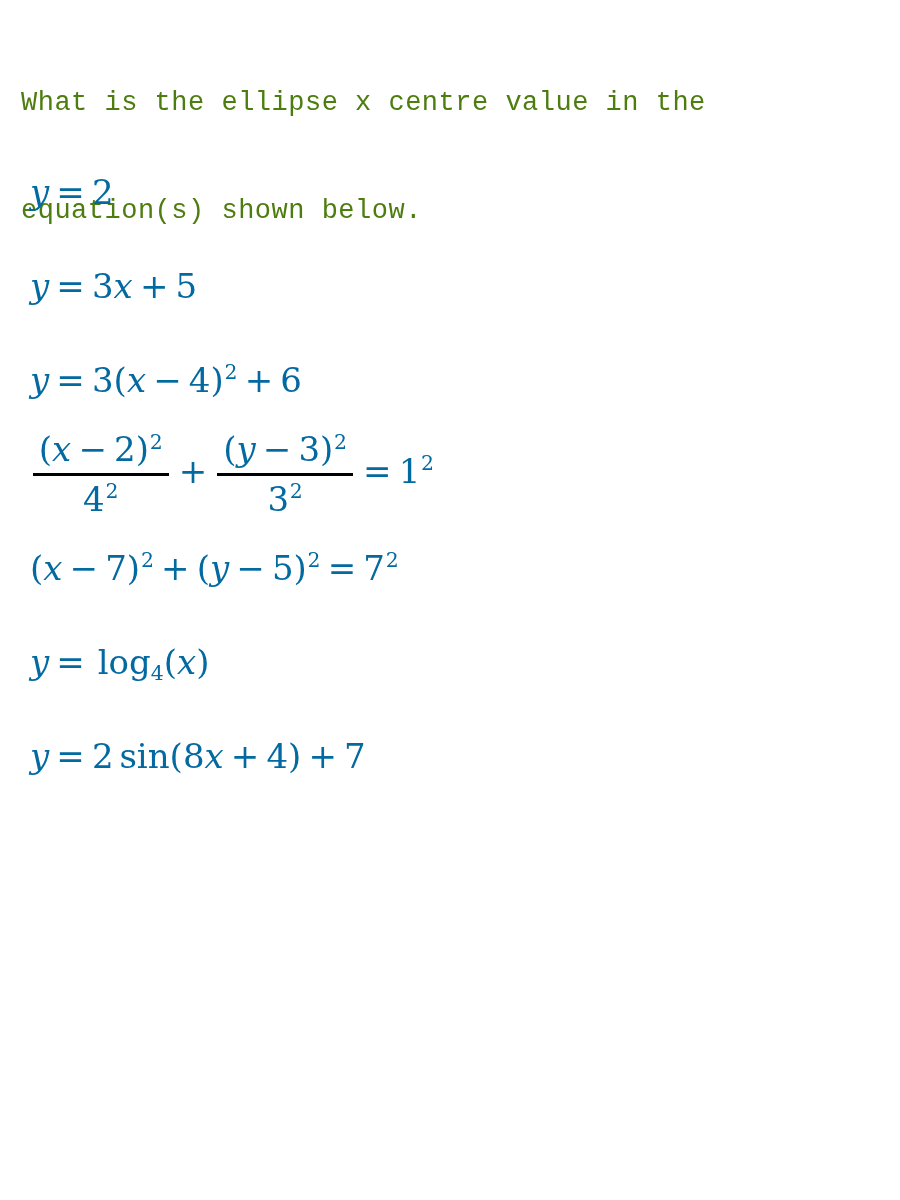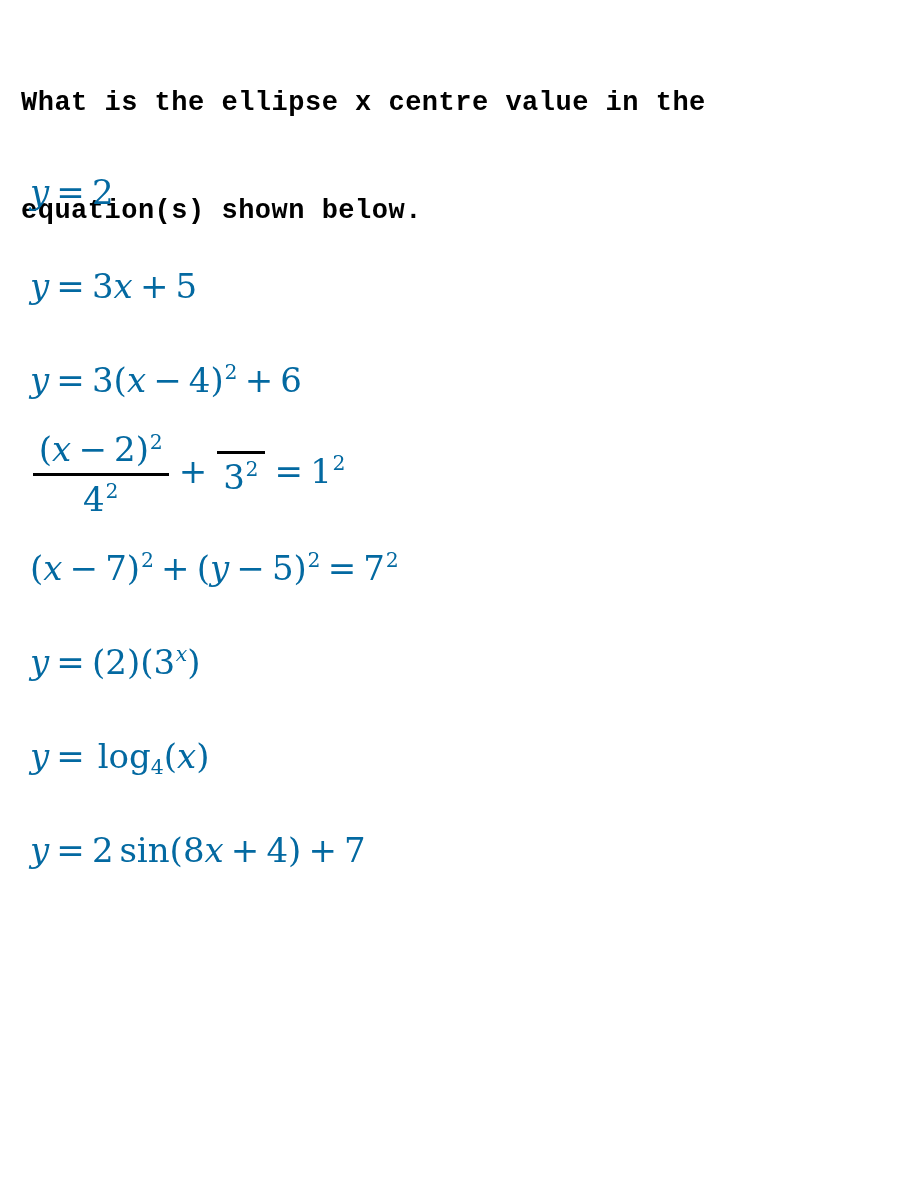--- a/index.html
+++ b/index.html
@@ -15,23 +15,22 @@
     color: #000;
   }
   .question {
     position: absolute;
     left: 21px;
     top: 13px;
     font-family: "Liberation Mono", "DejaVu Sans Mono", monospace;
     font-size: 27px;
     line-height: 36px;
     letter-spacing: 0.5px;
-    color: #000000;
+    color: #4d7c0f;
     white-space: pre;
-    font-weight: bold;
   }
   .equations {
     position: absolute;
     left: 30px;
     top: 145px;
     display: flex;
     flex-direction: column;
   }
   .eq-row {
     height: 94px;
@@ -88,29 +87,27 @@
     </div>
     <div class="eq-row">
       <span class="eq" aria-label="y = 3(x − 4)² + 6"><span class="mi">y</span><span class="mo">=</span><span class="mn">3</span><span class="mn">(</span><span class="mi">x</span><span class="mo">−</span><span class="mn">4</span><span class="mn">)</span><span class="sp mn">2</span><span class="mo">+</span><span class="mn">6</span></span>
     </div>
     <div class="eq-row">
       <span class="eq" aria-label="(x − 2)²/4² + (y − 3)²/3² = 1²"><span class="frac">
           <span class="num"><span class="mn">(</span><span class="mi">x</span><span class="mo">−</span><span class="mn">2</span><span class="mn">)</span><span class="sp mn">2</span></span>
           <span class="bar"></span>
           <span class="den"><span class="mn">4</span><span class="sp mn">2</span></span>
         </span><span class="mo">+</span><span class="frac">
+          <span class="num"><span class="mn">(</span><span class="mi">y</span><span class="mo">−</span><span class="mn">3</span><span class="mn">)</span><span class="sp mn">2</span></span>
           <span class="bar"></span>
           <span class="den"><span class="mn">3</span><span class="sp mn">2</span></span>
         </span><span class="mo">=</span><span class="mn">1</span><span class="sp mn">2</span></span>
     </div>
     <div class="eq-row">
       <span class="eq" aria-label="(x − 7)² + (y − 5)² = 7²"><span class="mn">(</span><span class="mi">x</span><span class="mo">−</span><span class="mn">7</span><span class="mn">)</span><span class="sp mn">2</span><span class="mo">+</span><span class="mn">(</span><span class="mi">y</span><span class="mo">−</span><span class="mn">5</span><span class="mn">)</span><span class="sp mn">2</span><span class="mo">=</span><span class="mn">7</span><span class="sp mn">2</span></span>
-    </div>
-    <div class="eq-row">
-      <span class="eq" aria-label="y = (2)(3ˣ)"><span class="mi">y</span><span class="mo">=</span><span class="mn">(</span><span class="mn">2</span><span class="mn">)</span><span class="mn">(</span><span class="mn">3</span><span class="sp mi">x</span><span class="mn">)</span></span>
     </div>
     <div class="eq-row">
       <span class="eq" aria-label="y = log₄(x)"><span class="mi">y</span><span class="mo">=</span><span class="mn mf">log</span><span class="sb mn">4</span><span class="mn">(</span><span class="mi">x</span><span class="mn">)</span></span>
     </div>
     <div class="eq-row">
       <span class="eq" aria-label="y = 2 sin(8x + 4) + 7"><span class="mi">y</span><span class="mo">=</span><span class="mn">2</span><span class="mn mf">sin</span><span class="mn">(</span><span class="mn">8</span><span class="mi">x</span><span class="mo">+</span><span class="mn">4</span><span class="mn">)</span><span class="mo">+</span><span class="mn">7</span></span>
     </div>
   </div>
 
 </body></html>

